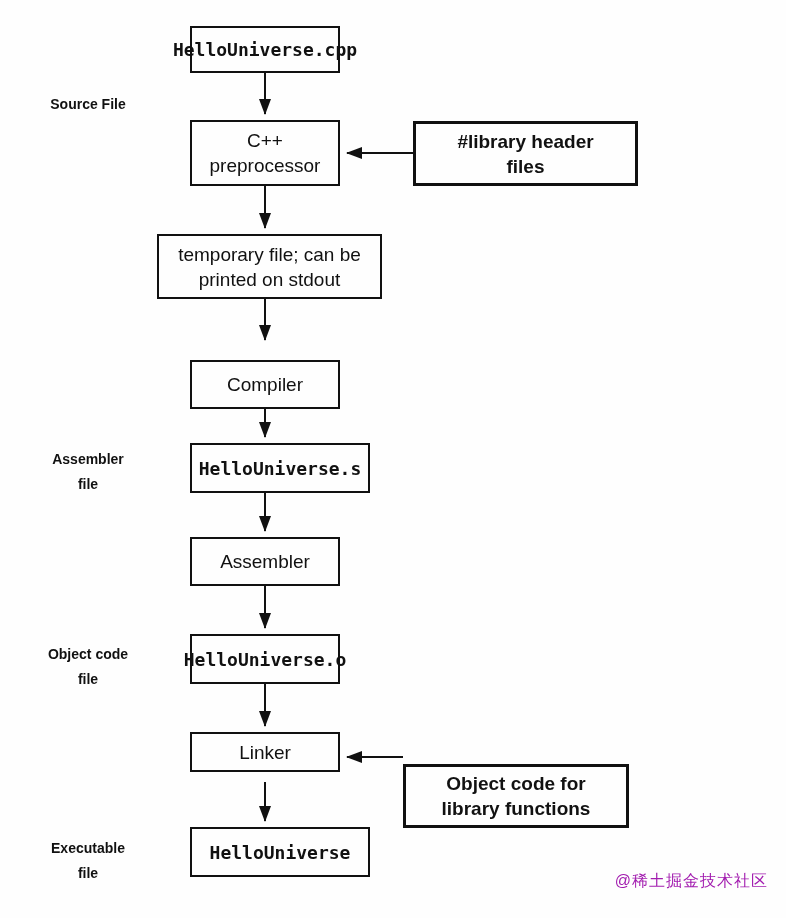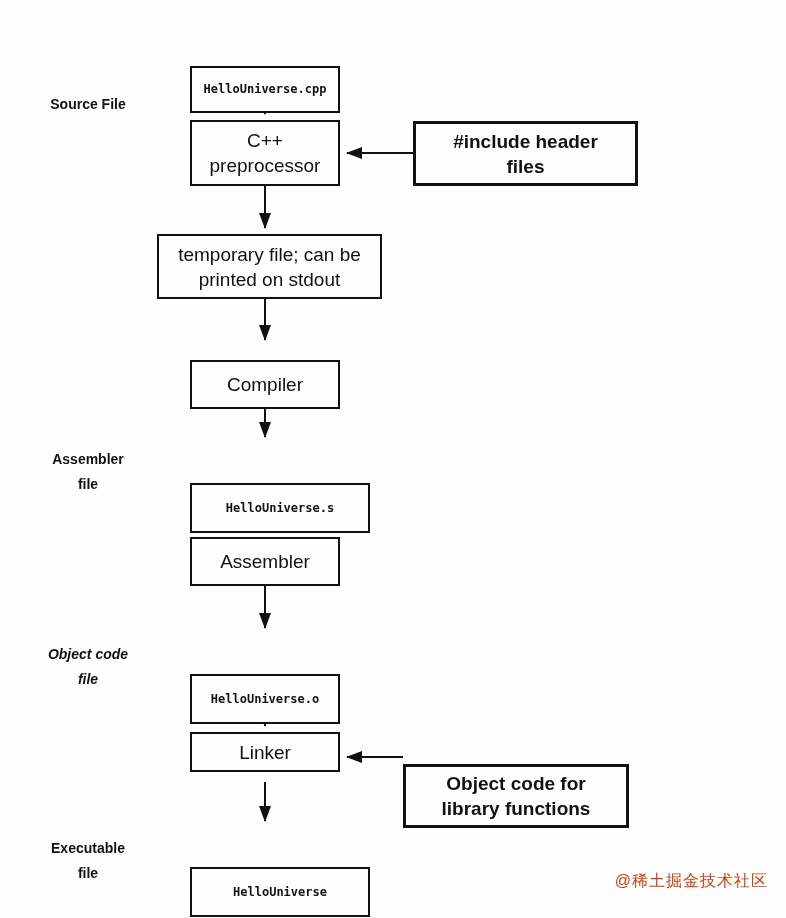--- a/index.html
+++ b/index.html
@@ -33,23 +33,22 @@
     justify-content: center;
     text-align: center;
     white-space: pre-line;
     font-size: 19px;
     line-height: 25px;
     box-sizing: border-box;
   }
   .box.mono {
     font-family: "DejaVu Sans Mono", monospace;
     font-weight: bold;
-    font-size: 12px;
+    font-size: 18px;
     letter-spacing: 0px;
-    margin-top: 40px;
   }
   .side-box {
     position: absolute;
     border: 3px solid #111111;
     background: #fefefe;
     display: flex;
     align-items: center;
     justify-content: center;
     text-align: center;
     white-space: pre-line;
@@ -66,38 +65,38 @@
     font-size: 14px;
     line-height: 25px;
     white-space: pre-line;
     color: #111111;
   }
   .watermark {
     position: absolute;
     right: 18px;
     top: 871px;
     font-size: 16px;
-    color: #c2410c;
+    color: #a21caf;
     letter-spacing: 1px;
   }
   
   #box-cpp        { left:190px; top:26px;  width:150px; height:47px; }
   #box-preproc    { left:190px; top:120px; width:150px; height:66px; }
   #box-temp       { left:157px; top:234px; width:225px; height:65px; }
   #box-compiler   { left:190px; top:346px; width:150px; height:49px;margin-top:14px; }
   #box-sfile      { left:190px; top:443px; width:180px; height:50px; }
   #box-assembler  { left:190px; top:537px; width:150px; height:49px; }
   #box-ofile      { left:190px; top:634px; width:150px; height:50px; }
   #box-linker     { left:190px; top:732px; width:150px; height:40px; }
   #box-exe        { left:190px; top:827px; width:180px; height:50px; }
   #box-include    { left:413px; top:121px; width:225px; height:65px; }
   #box-objlib     { left:403px; top:724px; width:226px; height:64px;margin-top:40px; }
   #label-source   { left:3px;  top:92px;  }
   #label-assembler{ left:3px;  top:447px; }
-  #label-object   { left:3px;  top:642px;font-style:italic; }
+  #label-object   { left:3px;  top:642px; }
   #label-exec     { left:3px;  top:836px; }
 </style>
 </head>
 <body>
 
 <div class="canvas">
 
   <svg class="arrow-layer" width="786" height="918" viewBox="0 0 786 918" xmlns="http://www.w3.org/2000/svg">
     <defs>
       <marker id="ah" markerWidth="9" markerHeight="7" refX="7.5" refY="3" orient="auto" markerUnits="strokeWidth">
@@ -131,20 +130,20 @@
 preprocessor</div>
   <div class="box" id="box-temp">temporary file; can be
 printed on stdout</div>
   <div class="box" id="box-compiler">Compiler</div>
   <div class="box mono" id="box-sfile">HelloUniverse.s</div>
   <div class="box" id="box-assembler">Assembler</div>
   <div class="box mono" id="box-ofile">HelloUniverse.o</div>
   <div class="box" id="box-linker">Linker</div>
   <div class="box mono" id="box-exe">HelloUniverse</div>
 
-  <div class="side-box" id="box-include">#include header
+  <div class="side-box" id="box-include">#library header
 files</div>
   <div class="side-box" id="box-objlib">Object code for
 library functions</div>
 
   <div class="watermark">@稀土掘金技术社区</div>
 
 </div>
 
 </body></html>

